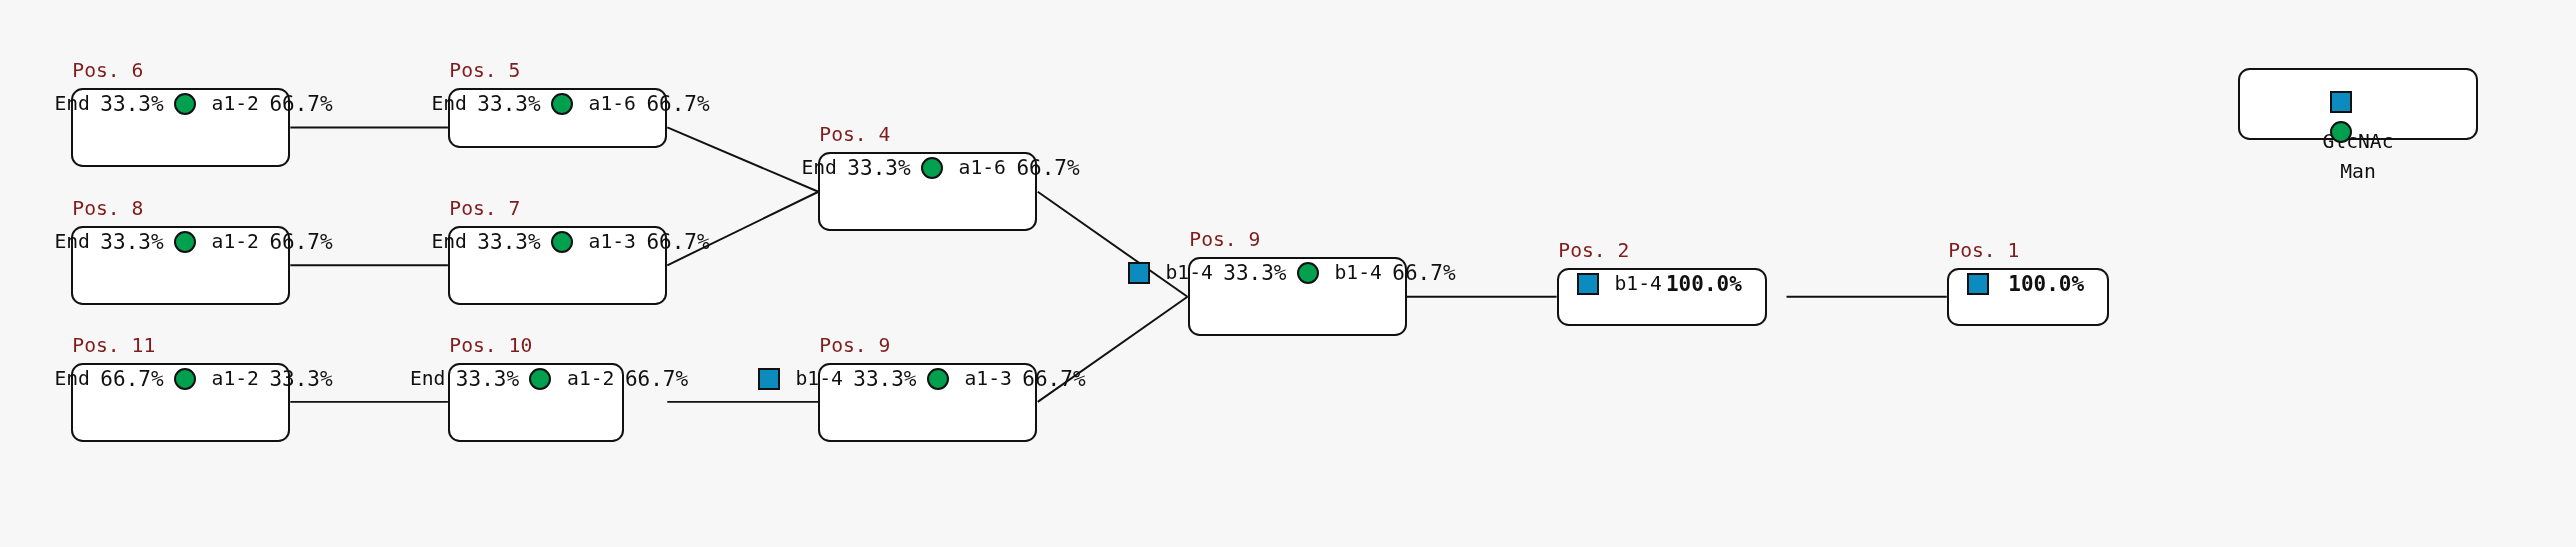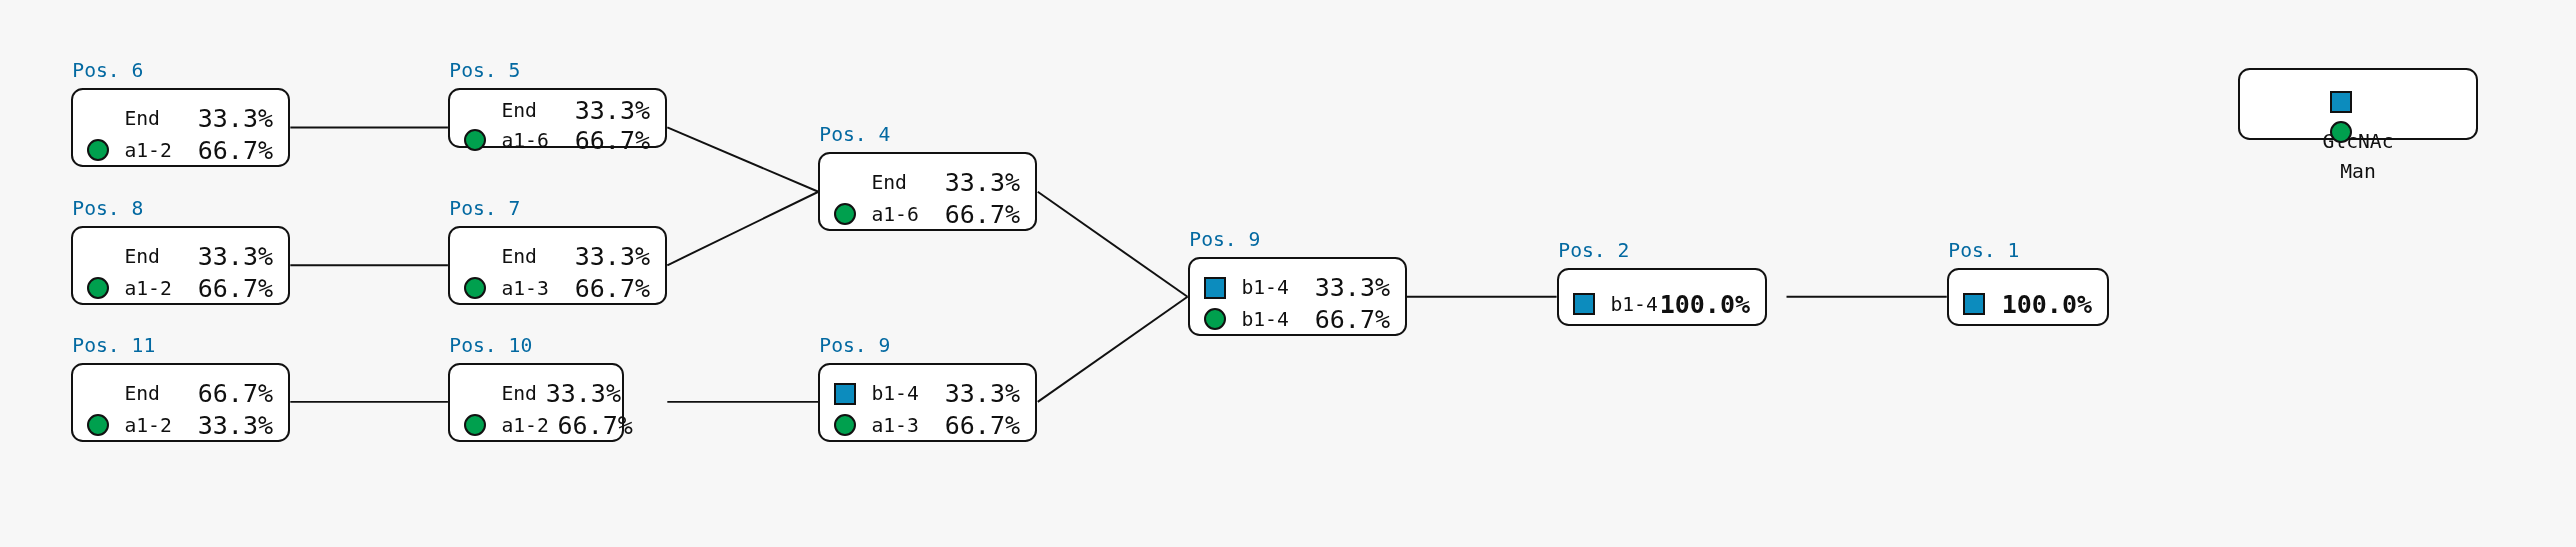--- a/index.html
+++ b/index.html
@@ -29,45 +29,44 @@
   
   .node {
     position: absolute;
     box-sizing: border-box;
   }
   .node-label {
     position: absolute;
     left: 1.3px;
     top: -29px;
     font-size: 19.7px;
-    color: #0369a1;
+    color: #7f1d1d;
     white-space: pre;
     letter-spacing: 0px;
     text-align: right;
   }
   .node-box {
     position: absolute;
     left: 0;
     top: 0;
     width: 100%;
     height: 100%;
     box-sizing: border-box;
     background: #ffffff;
     border: 2px solid #111111;
     border-radius: 11.8px;
   }
   .rows {
     position: absolute;
     left: 0;
-    top: 7px;
+    top: 0;
     width: 100%;
     height: 100%;
     box-sizing: border-box;
     display: flex;
-    flex-direction: column;
     justify-content: center;
     padding: 0 17px 0 15.8px;
   }
   .row {
     display: flex;
     align-items: center;
     height: 31.5px;
   }
   .glyph-cell {
     width: 35px;
@@ -79,24 +78,24 @@
   .link-cell {
     flex: 1 1 auto;
     font-size: 19.7px;
     color: #101010;
     white-space: pre;
     text-align: left;
     padding-left: 2.6px;
   }
   .pct-cell {
     flex: 0 0 auto;
-    font-size: 25px;
+    font-size: 21px;
     color: #101010;
     white-space: pre;
-    text-align: right;
+    text-align: center;
     min-width: 84px;
   }
   .pct-cell.bold {
     font-weight: bold;
   }
 
   
   .glyph-square {
     width: 22px;
     height: 22px;

